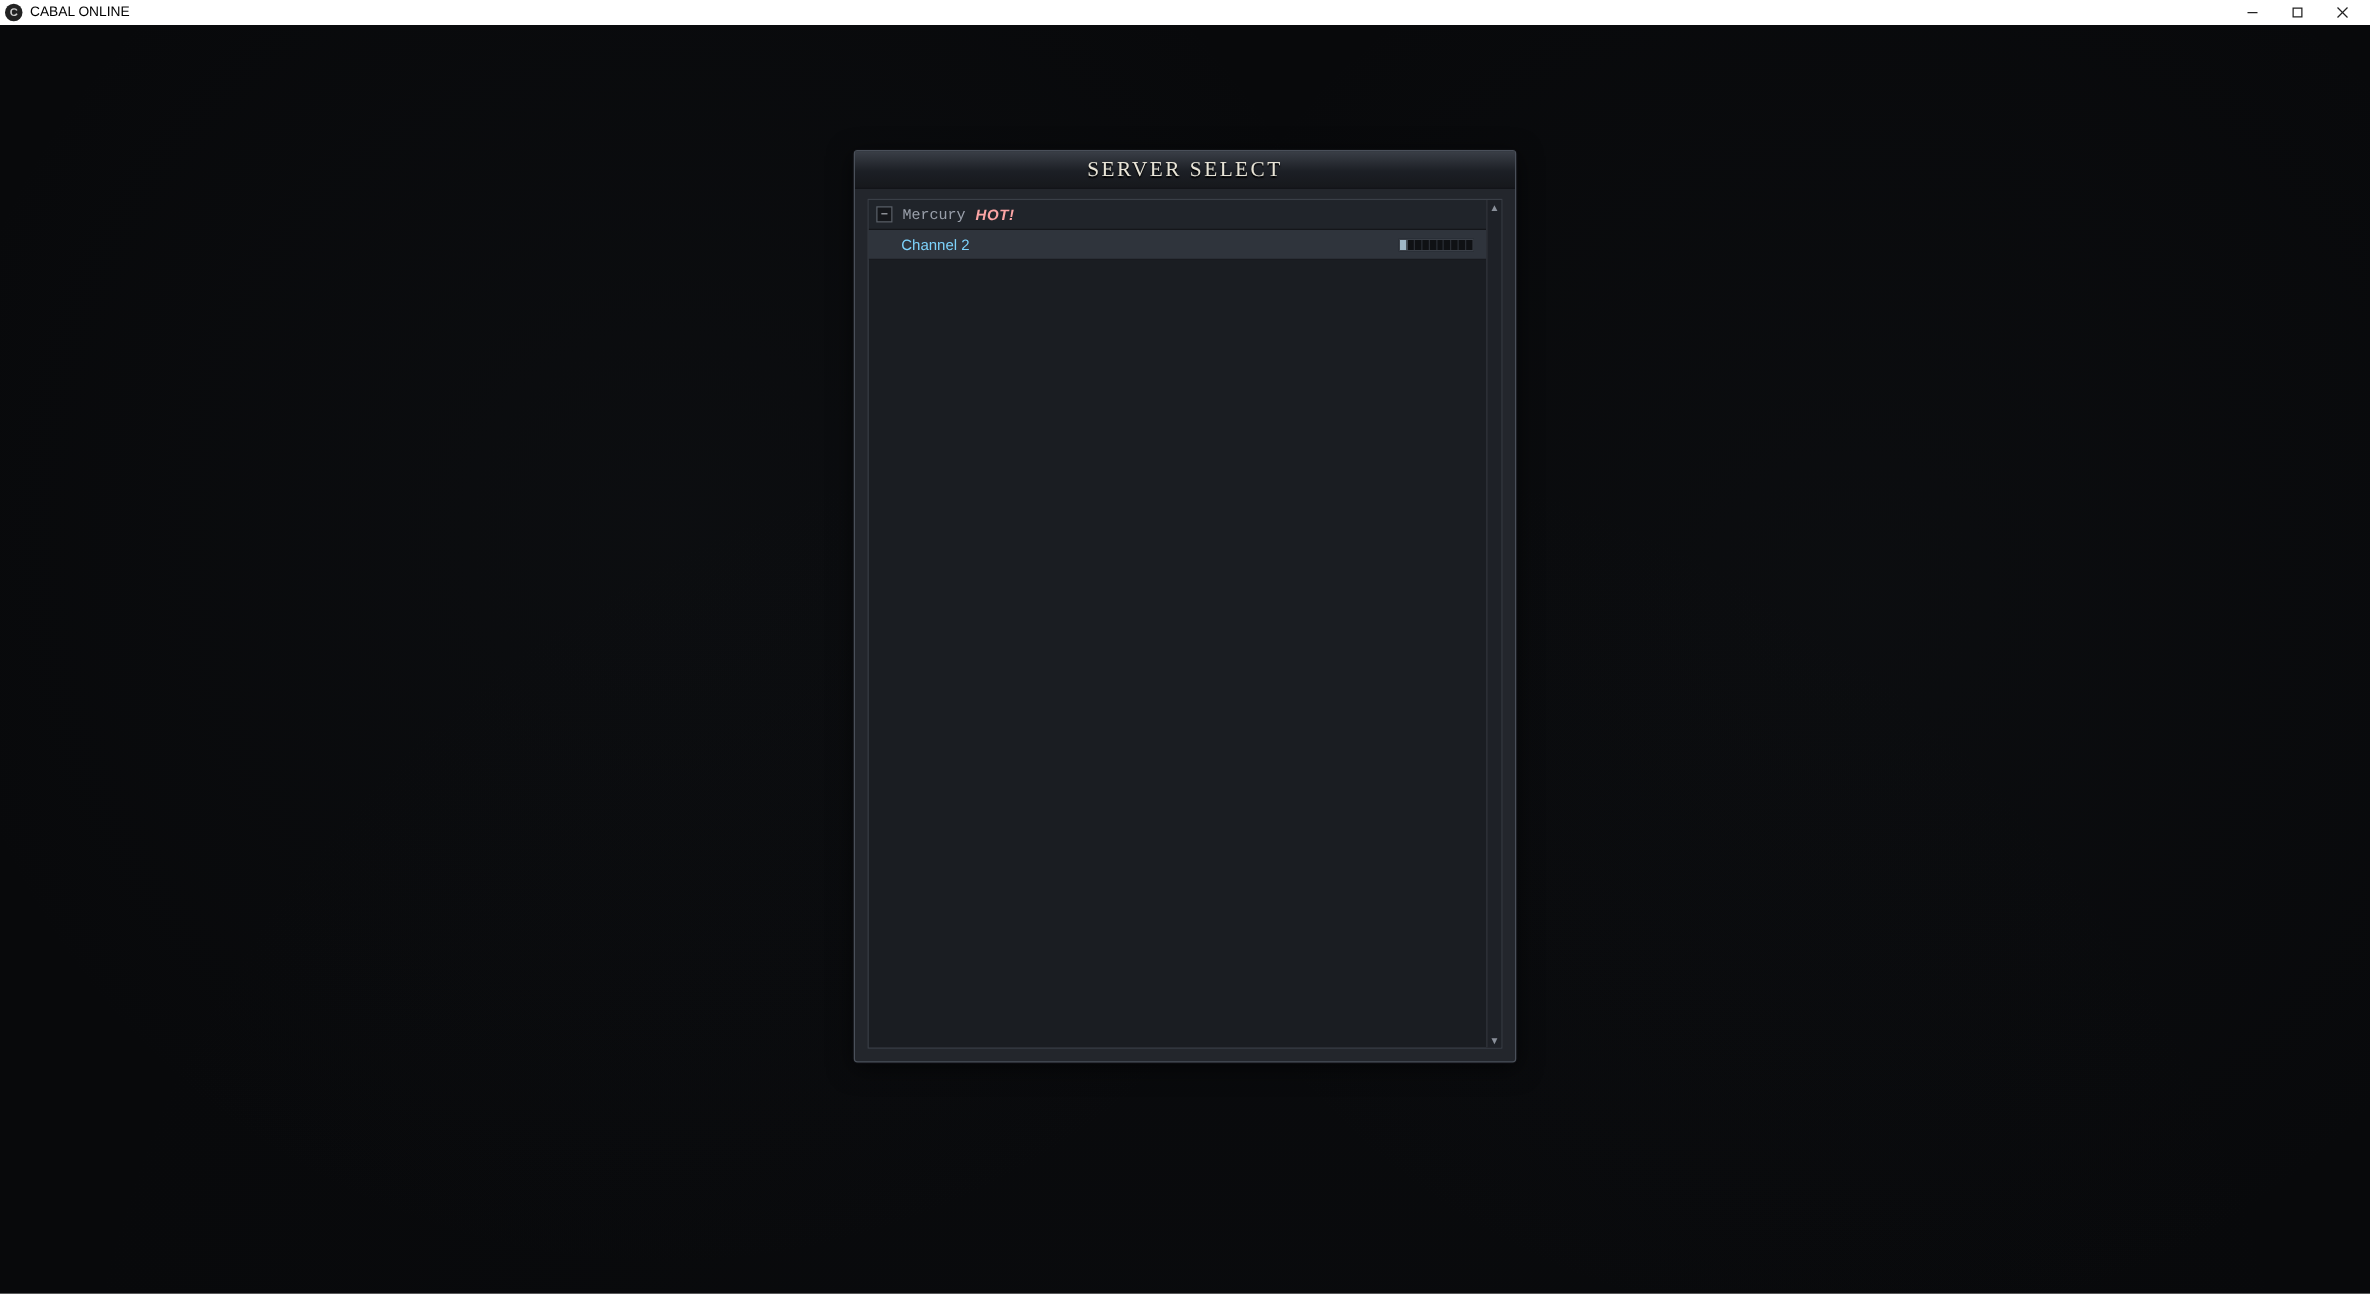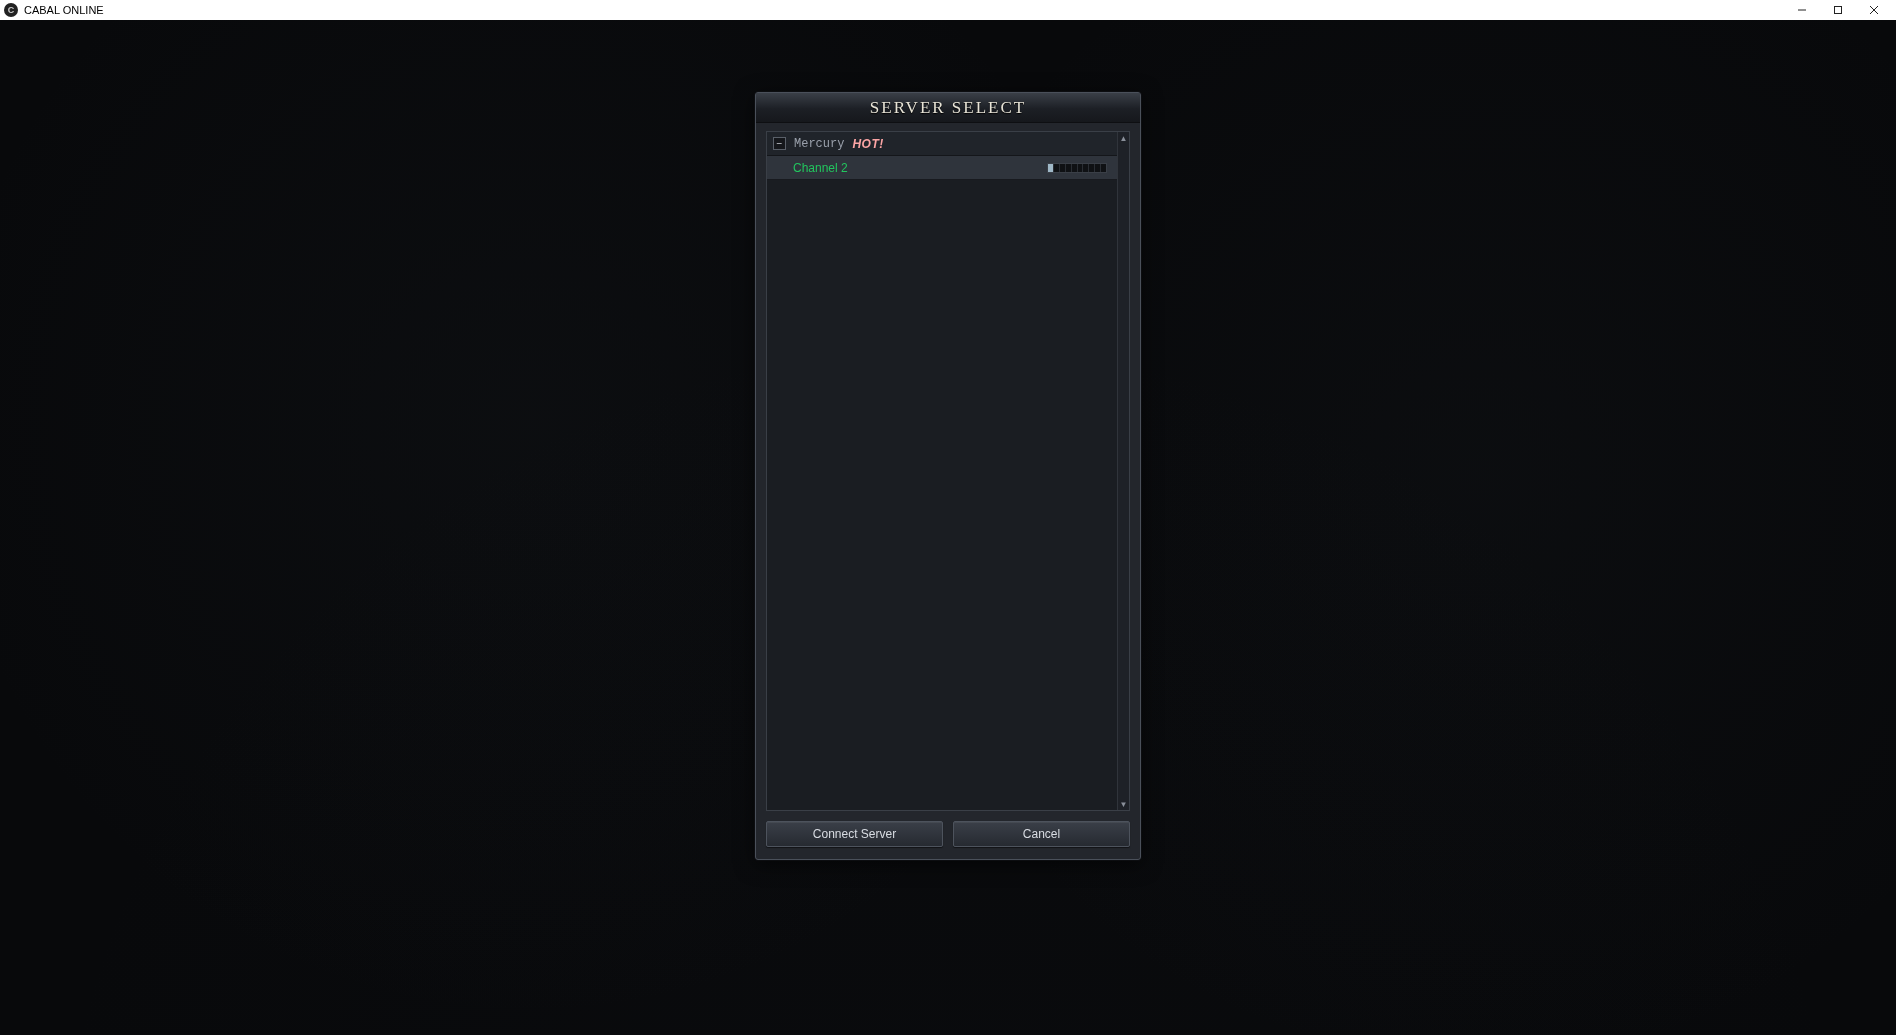--- a/index.html
+++ b/index.html
@@ -58,22 +58,22 @@
   inset: 0;
   background:
     radial-gradient(circle at 28% 40%, rgba(60,70,80,0.08) 0%, rgba(0,0,0,0) 40%),
     radial-gradient(circle at 78% 45%, rgba(60,70,80,0.07) 0%, rgba(0,0,0,0) 38%),
     radial-gradient(circle at 50% 120%, rgba(40,45,55,0.05) 0%, rgba(0,0,0,0) 60%);
   pointer-events: none;
 }
 
 .dialog {
   position: relative;
-  margin-top: 72px;
-  width: 386px;
+  margin-top: 100px;
+  width: 530px;
   background: #23262c;
   border: 1px solid #4a505a;
   border-radius: 3px;
   box-shadow: 0 0 0 1px #0c0d10, 0 4px 20px rgba(0,0,0,0.6);
 }
 .dialog-title {
   height: 30px;
   background: linear-gradient(#3a3f47, #1c1f25 55%, #16181c);
   border-bottom: 1px solid #0e0f12;
   display: flex;
@@ -122,21 +122,21 @@
   font-weight: bold;
   font-size: 12px;
   color: #fca5a5;
   letter-spacing: 0.5px;
 }
 .channel-row {
   display: flex;
   align-items: center;
   height: 24px;
   padding: 0 10px 0 26px;
-  color: #22c55e;
+  color: #7dd3fc;
   font-size: 12px;
   border-bottom: 1px solid #181a1f;
 }
 .channel-row.selected {
   background: #2f343c;
 }
 .channel-name { flex: 1; }
 .capacity {
   width: 60px; height: 10px;
   background: #0f1114;
@@ -247,18 +247,14 @@
         </div>
 
         <div class="scrollbar">
           <div class="scroll-btn">▲</div>
           <div class="scroll-track"></div>
           <div class="scroll-btn">▼</div>
         </div>
       </div>
     </div>
 
-    <div class="dialog-footer">
-      <div class="dlg-btn">Connect Server</div>
-      <div class="dlg-btn">Cancel</div>
-    </div>
   </div>
 </div>
 
 </body></html>

